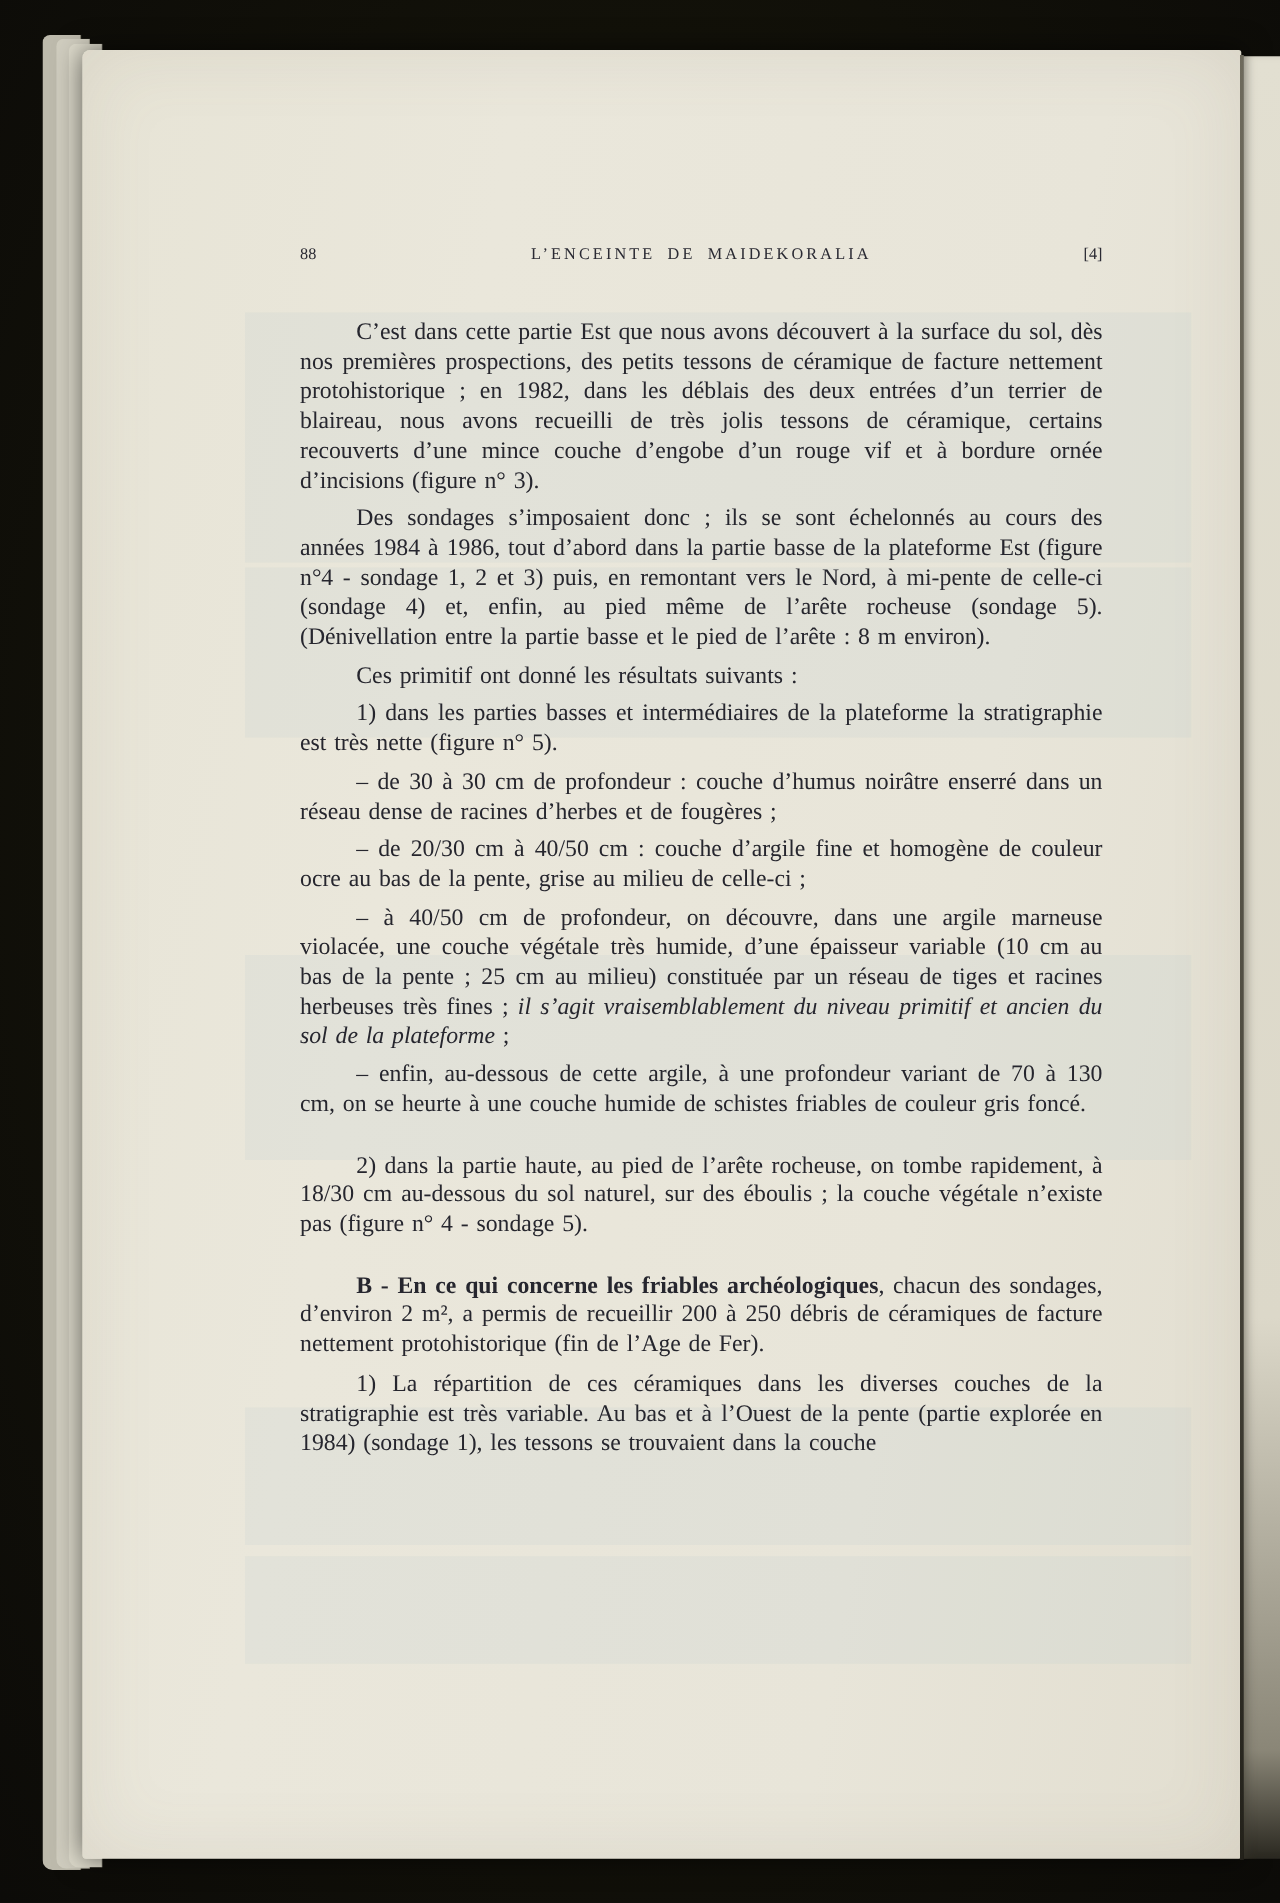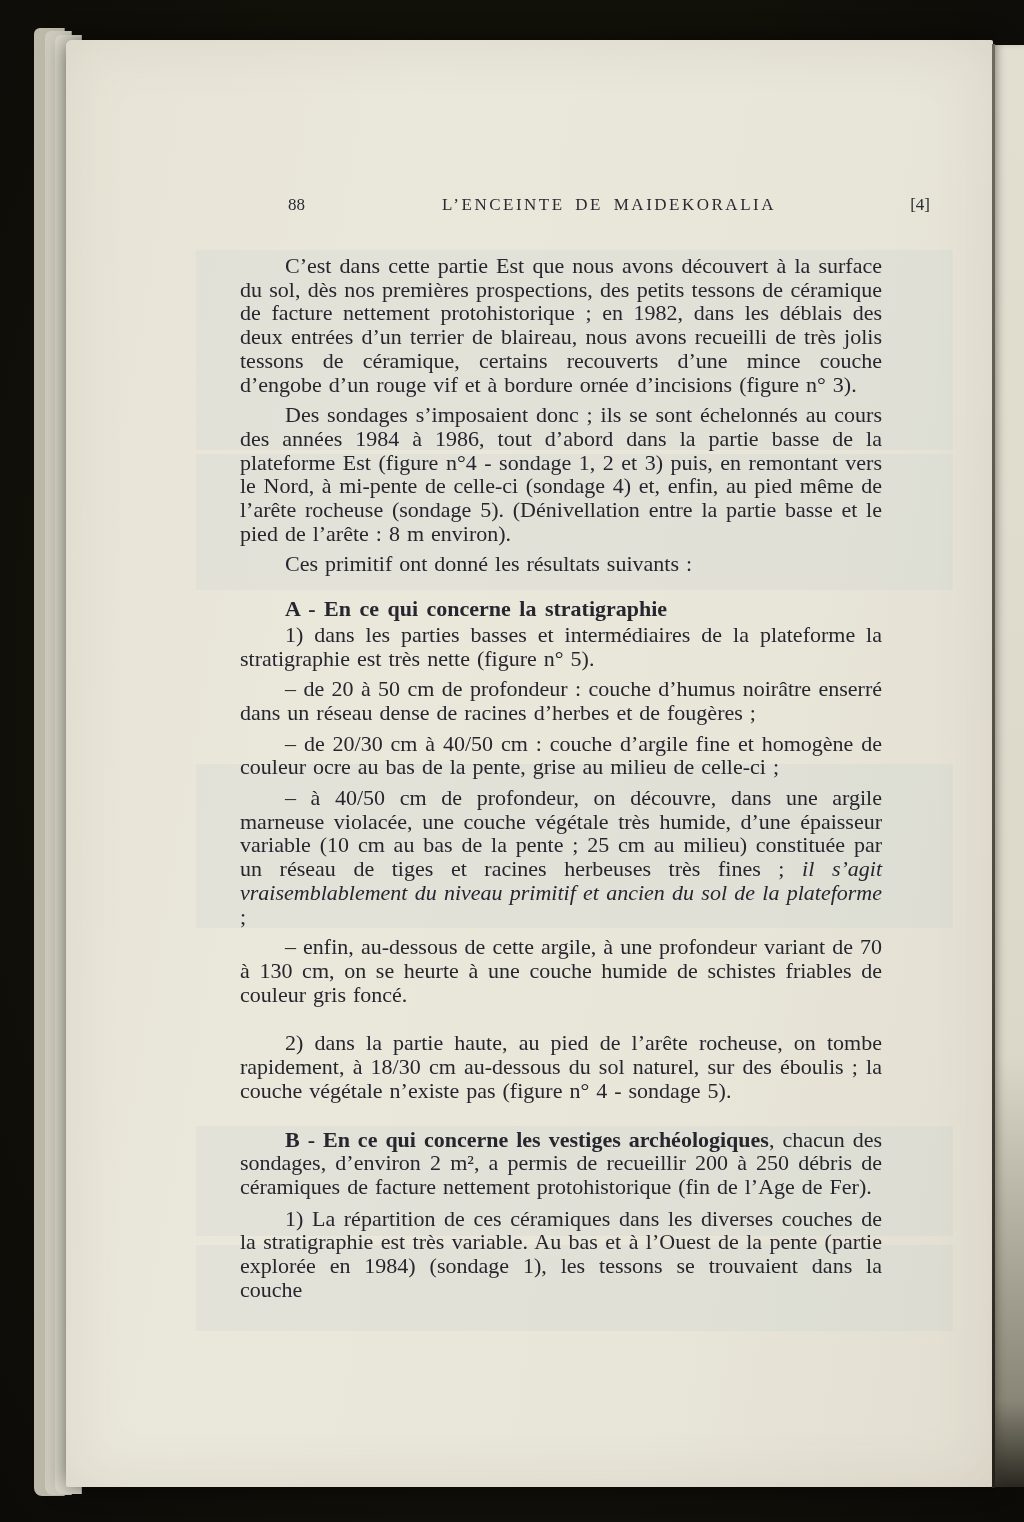--- a/index.html
+++ b/index.html
@@ -69,37 +69,36 @@
     left: 174px; top: 0;
     width: 642px;
     color: #262630;
   }
   .page-header {
     position: absolute;
     top: 155px; left: 0;
     width: 642px;
     display: flex;
     align-items: flex-end;
-    font-size: 17px;
+    font-size: 13px;
     color: #2a2a33;
-    margin-left: 48px;
   }
   .page-num { width: 90px; }
   .running-title {
     flex: 1;
     text-align: center;
     letter-spacing: 2.5px;
     word-spacing: 4px;
   }
   .issue-marker { width: 90px; text-align: right; }
   .body-text {
     position: absolute;
     top: 214px; left: 0;
     width: 642px;
-    font-size: 22px;
+    font-size: 19px;
     line-height: 23.7px;
     text-align: justify;
     word-spacing: 1.5px;
     color: #26262e;
   }
   .para { margin: 0 0 7px 0; text-indent: 45px; }
   .heading { font-weight: bold; margin-top: 21px; margin-bottom: 2px; word-spacing: 3px; }
   .mt-lg { margin-top: 25px; }
   .mt-md { margin-top: 8px; }
   .seg-italic { font-style: italic; }
@@ -130,36 +129,35 @@
       </div>
 
       <div class="body-text">
 
         <p class="para"><span>C’est dans cette partie Est que nous avons découvert à la surface du sol, dès nos premières prospections, des petits tessons de céramique de facture nettement protohistorique ; en 1982, dans les déblais des deux entrées d’un terrier de blaireau, nous avons recueilli de très jolis tessons de céramique, certains recouverts d’une mince couche d’engobe d’un rouge vif et à bordure ornée d’incisions (figure n° 3).</span></p>
 
         <p class="para"><span>Des sondages s’imposaient donc ; ils se sont échelonnés au cours des années 1984 à 1986, tout d’abord dans la partie basse de la plateforme Est (figure n°4 - sondage 1, 2 et 3) puis, en remontant vers le Nord, à mi-pente de celle-ci (sondage 4) et, enfin, au pied même de l’arête rocheuse (sondage 5). (Dénivellation entre la partie basse et le pied de l’arête : 8 m environ).</span></p>
 
         <p class="para"><span>Ces primitif ont donné les résultats suivants :</span></p>
 
-        <p class="para heading"><span>A - En ce qui concerne la stratigraphie</span></p>
 
         <p class="para"><span>1) dans les parties basses et intermédiaires de la plateforme la stratigraphie est très nette (figure n° 5).</span></p>
 
-        <p class="para"><span>– de 20 à 50 cm de profondeur : couche d’humus noirâtre enserré dans un réseau dense de racines d’herbes et de fougères ;</span></p>
+        <p class="para"><span>– de 30 à 30 cm de profondeur : couche d’humus noirâtre enserré dans un réseau dense de racines d’herbes et de fougères ;</span></p>
 
         <p class="para"><span>– de 20/30 cm à 40/50 cm : couche d’argile fine et homogène de couleur ocre au bas de la pente, grise au milieu de celle-ci ;</span></p>
 
         <p class="para"><span>– à 40/50 cm de profondeur, on découvre, dans une argile marneuse violacée, une couche végétale très humide, d’une épaisseur variable (10 cm au bas de la pente ; 25 cm au milieu) constituée par un réseau de tiges et racines herbeuses très fines ; </span><span class="seg-italic">il s’agit vraisemblablement du niveau primitif et ancien du sol de la plateforme</span><span> ;</span></p>
 
 
         <p class="para"><span>– enfin, au-dessous de cette argile, à une profondeur variant de 70 à 130 cm, on se heurte à une couche humide de schistes friables de couleur gris foncé.</span></p>
 
         <p class="para mt-lg"><span>2) dans la partie haute, au pied de l’arête rocheuse, on tombe rapidement, à 18/30 cm au-dessous du sol naturel, sur des éboulis ; la couche végétale n’existe pas (figure n° 4 - sondage 5).</span></p>
 
-        <p class="para mt-lg"><span class="seg-bold">B - En ce qui concerne les vestiges archéologiques</span><span>, chacun des sondages, d’environ 2 m², a permis de recueillir 200 à 250 débris de céramiques de facture nettement protohistorique (fin de l’Age de Fer).</span></p>
+        <p class="para mt-lg"><span class="seg-bold">B - En ce qui concerne les friables archéologiques</span><span>, chacun des sondages, d’environ 2 m², a permis de recueillir 200 à 250 débris de céramiques de facture nettement protohistorique (fin de l’Age de Fer).</span></p>
 
         <p class="para mt-md"><span>1) La répartition de ces céramiques dans les diverses couches de la stratigraphie est très variable. Au bas et à l’Ouest de la pente (partie explorée en 1984) (sondage 1), les tessons se trouvaient dans la couche</span></p>
 
       </div>
     </div>
   </div>
 
   <div class="gutter"></div>
   <div class="next-page"></div>
 

